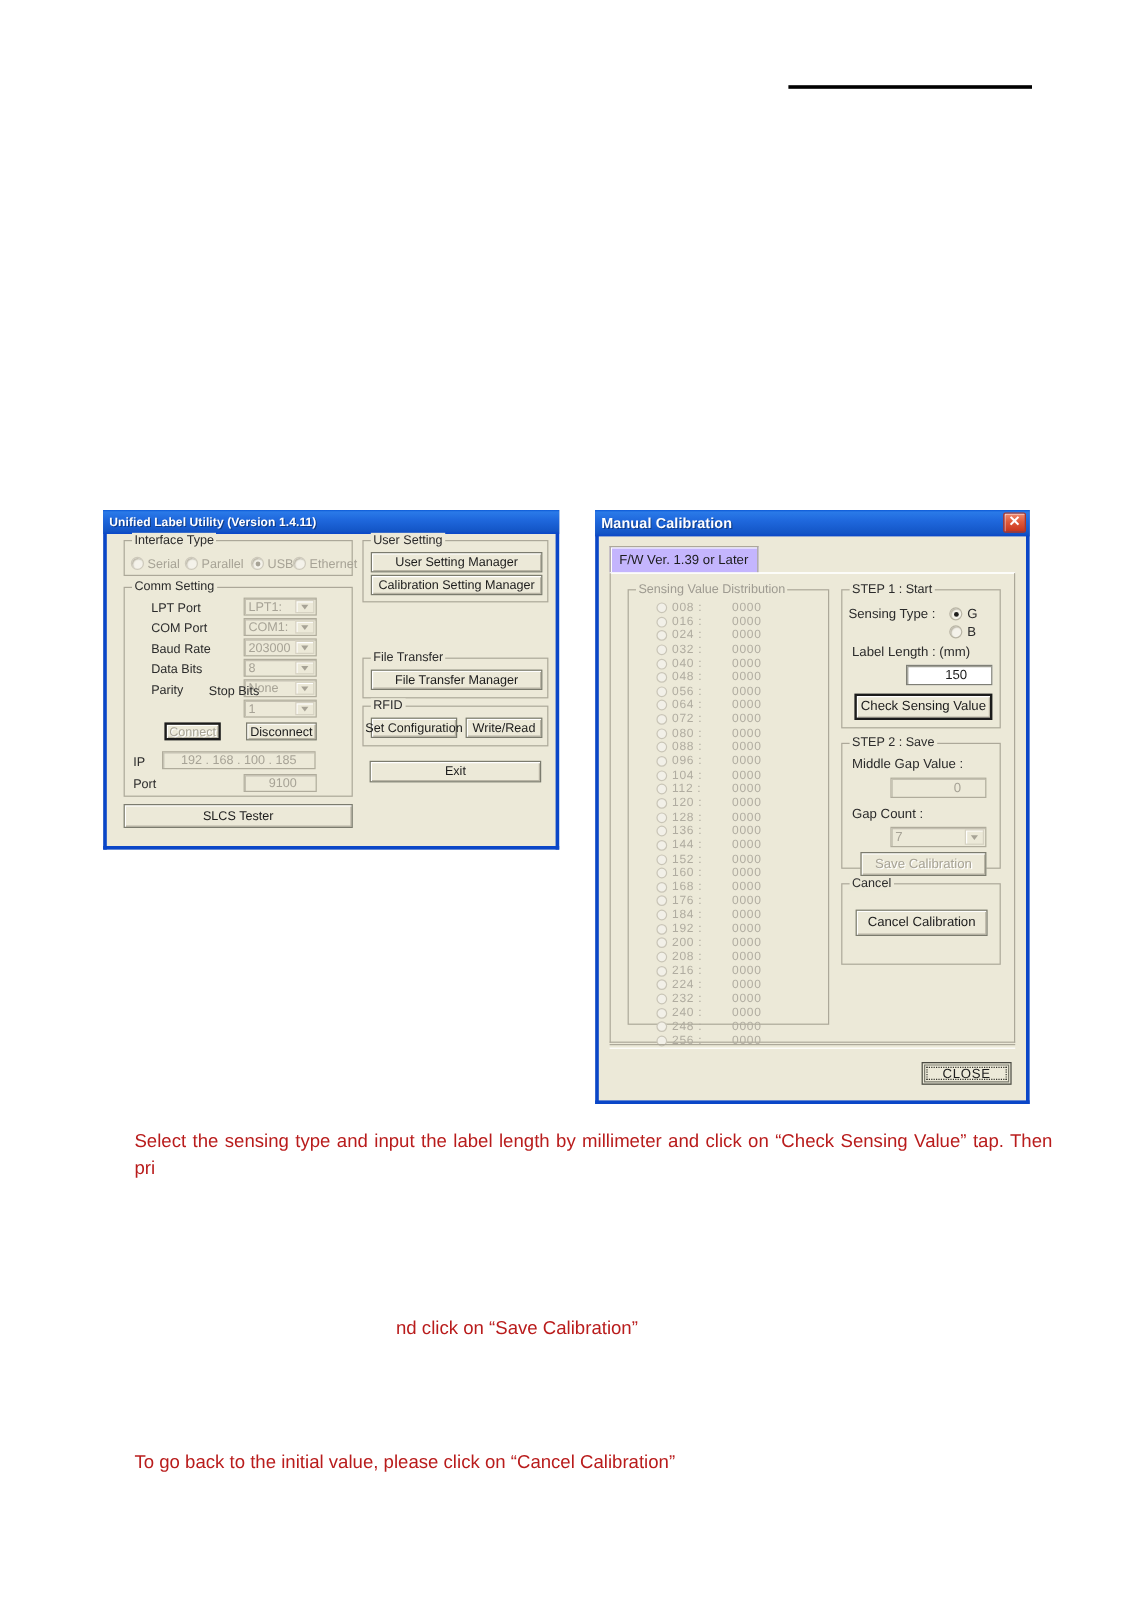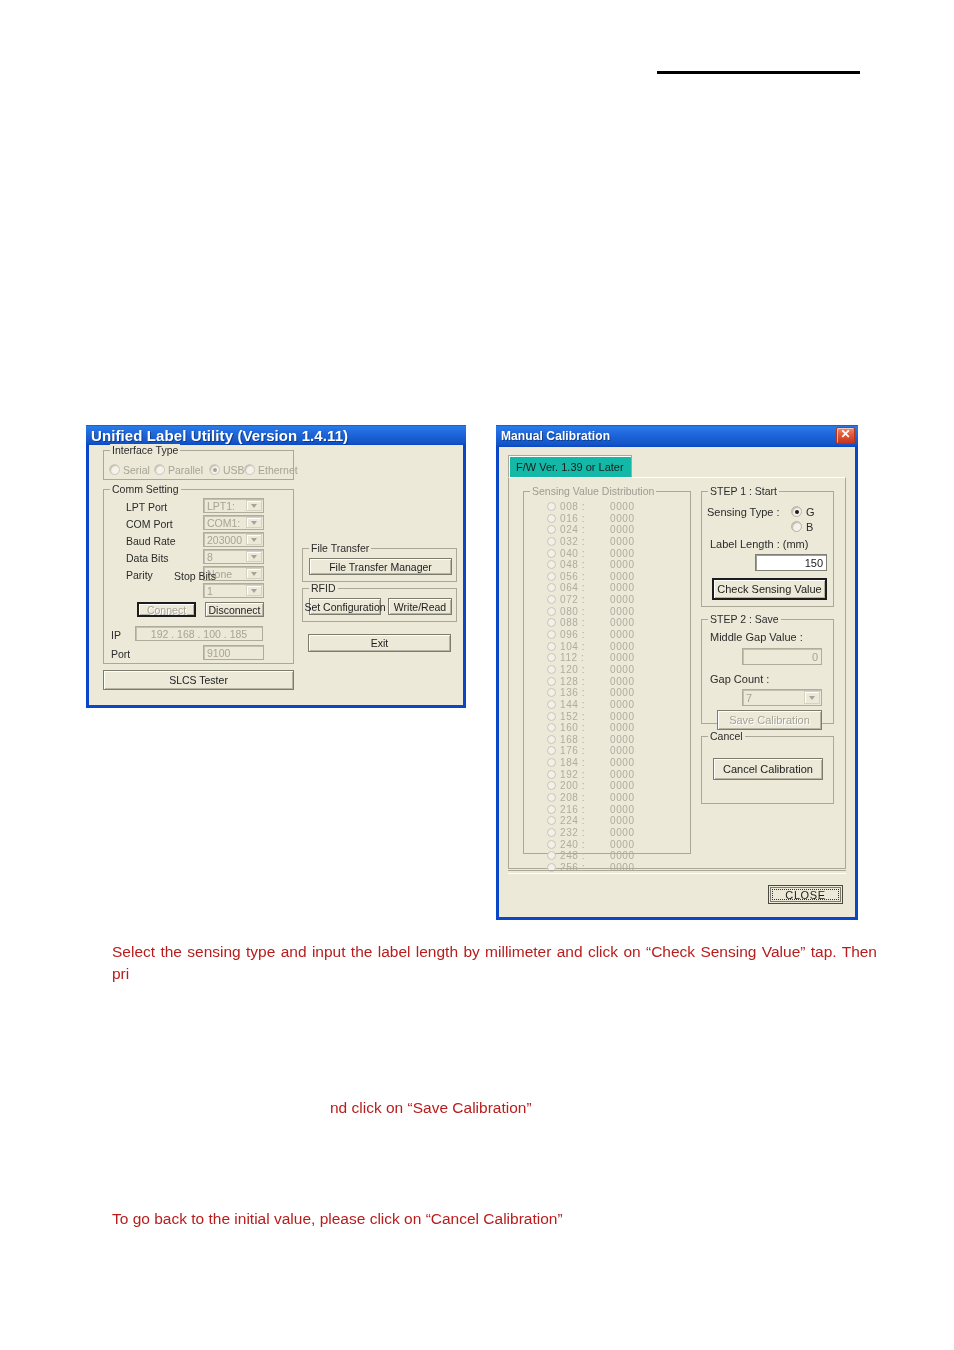--- a/index.html
+++ b/index.html
@@ -65,21 +65,21 @@
     height: 20px;
     background: linear-gradient(to bottom,
         #0c59d6 0%, #2a7ae8 8%, #1f68dd 40%, #1355c6 88%, #0a46c8 100%);
     display: flex;
     align-items: center;
     padding-left: 5px;
     position: relative;
   }
   .titlebar-text {
     color: #ffffff;
-    font-size: 15px;
+    font-size: 10px;
     font-weight: bold;
     letter-spacing: 0.1px;
     white-space: nowrap;
     text-shadow: 1px 1px 0 rgba(0,0,0,0.35);
   }
   .close-btn {
     position: absolute;
     right: 3px;
     top: 2px;
     width: 17px;
@@ -152,21 +152,21 @@
   .field {
     position: absolute;
     box-sizing: border-box;
     background: #ece9d8;
     border: 1px solid #b0ac9c;
     box-shadow: inset 1px 1px 0 #c4c0b1;
     font-size: 10.5px;
     color: #a7a396;
     display: flex;
     align-items: center;
-    padding: 0 3px;
+    padding: 0 20px;
     white-space: nowrap;
     overflow: hidden;
   }
   .field.white { background: #ffffff; border: 1px solid #7f7f76; color: #1c1c1c; box-shadow: inset 1px 1px 0 #9e9e95; }
   .field.right { justify-content: flex-end; }
 
   .combo { position: absolute; box-sizing: border-box; }
   .combo .combo-box {
     position: absolute;
     inset: 0;
@@ -230,21 +230,21 @@
     right: 9px;
     height: 22px;
     border-bottom: 1px solid #ffffff;
   }
   .tab-item {
     position: absolute;
     left: 0;
     top: 0;
     height: 22px;
     padding: 0 7px;
-    background: #14b8a6;
+    background: #c4b5fd;
     border: 1px solid #aca899;
     border-bottom: none;
     box-shadow: inset 1px 1px 0 #ffffff;
     font-size: 11px;
     color: #1c1c1c;
     display: flex;
     align-items: center;
     white-space: nowrap;
     box-sizing: border-box;
   }
@@ -368,32 +368,37 @@
       </div>
 
       <span class="lbl" style="left:22px; top:80px;margin-left:48px;">Stop Bits</span>
       <div class="combo" style="left:99px; top:93px; width:61px; height:15px;">
         <div class="combo-box">1</div>
         <div class="combo-arrow">
             <span class="tri"></span>
           </div>
       </div>
 
-      <div class="btn default disabled" style="left:33px; top:112px; width:59px; height:15px;">Connect</div>
+      <div class="btn default disabled" style="left:33px; top:112px; width:47px; height:15px;">Connect</div>
       <div class="btn" style="left:101px; top:112px; width:59px; height:15px;">Disconnect</div>
 
       <span class="lbl" style="left:7px; top:139px;">IP</span>
       <div class="field" style="left:31px; top:136px; width:128px; height:15px; justify-content:center;">192  .  168  .  100  .  185</div>
 
       <span class="lbl" style="left:7px; top:158px;">Port</span>
       <div class="field" style="left:99px; top:155px; width:61px; height:15px;">9100</div>
     </div>
 
     <div class="btn" style="left:14px; top:225px; width:191px; height:20px;">SLCS Tester</div>
 
+    <div class="groupbox" style="left:213px; top:5px; width:155px; height:52px;">
+      <span class="gb-title">User Setting</span>
+      <div class="btn" style="left:6px; top:9px; width:143px; height:17px;">User Setting Manager</div>
+      <div class="btn" style="left:6px; top:28px; width:143px; height:17px;">Calibration Setting Manager</div>
+    </div>
 
 
     <div class="groupbox" style="left:213px; top:103px; width:155px; height:34px;">
       <span class="gb-title">File Transfer</span>
       <div class="btn" style="left:6px; top:9px; width:143px; height:17px;">File Transfer Manager</div>
     </div>
 
     <div class="groupbox" style="left:213px; top:143px; width:155px; height:34px;">
       <span class="gb-title">RFID</span>
       <div class="btn" style="left:6px; top:9px; width:72px; height:17px;">Set Configuration</div>

